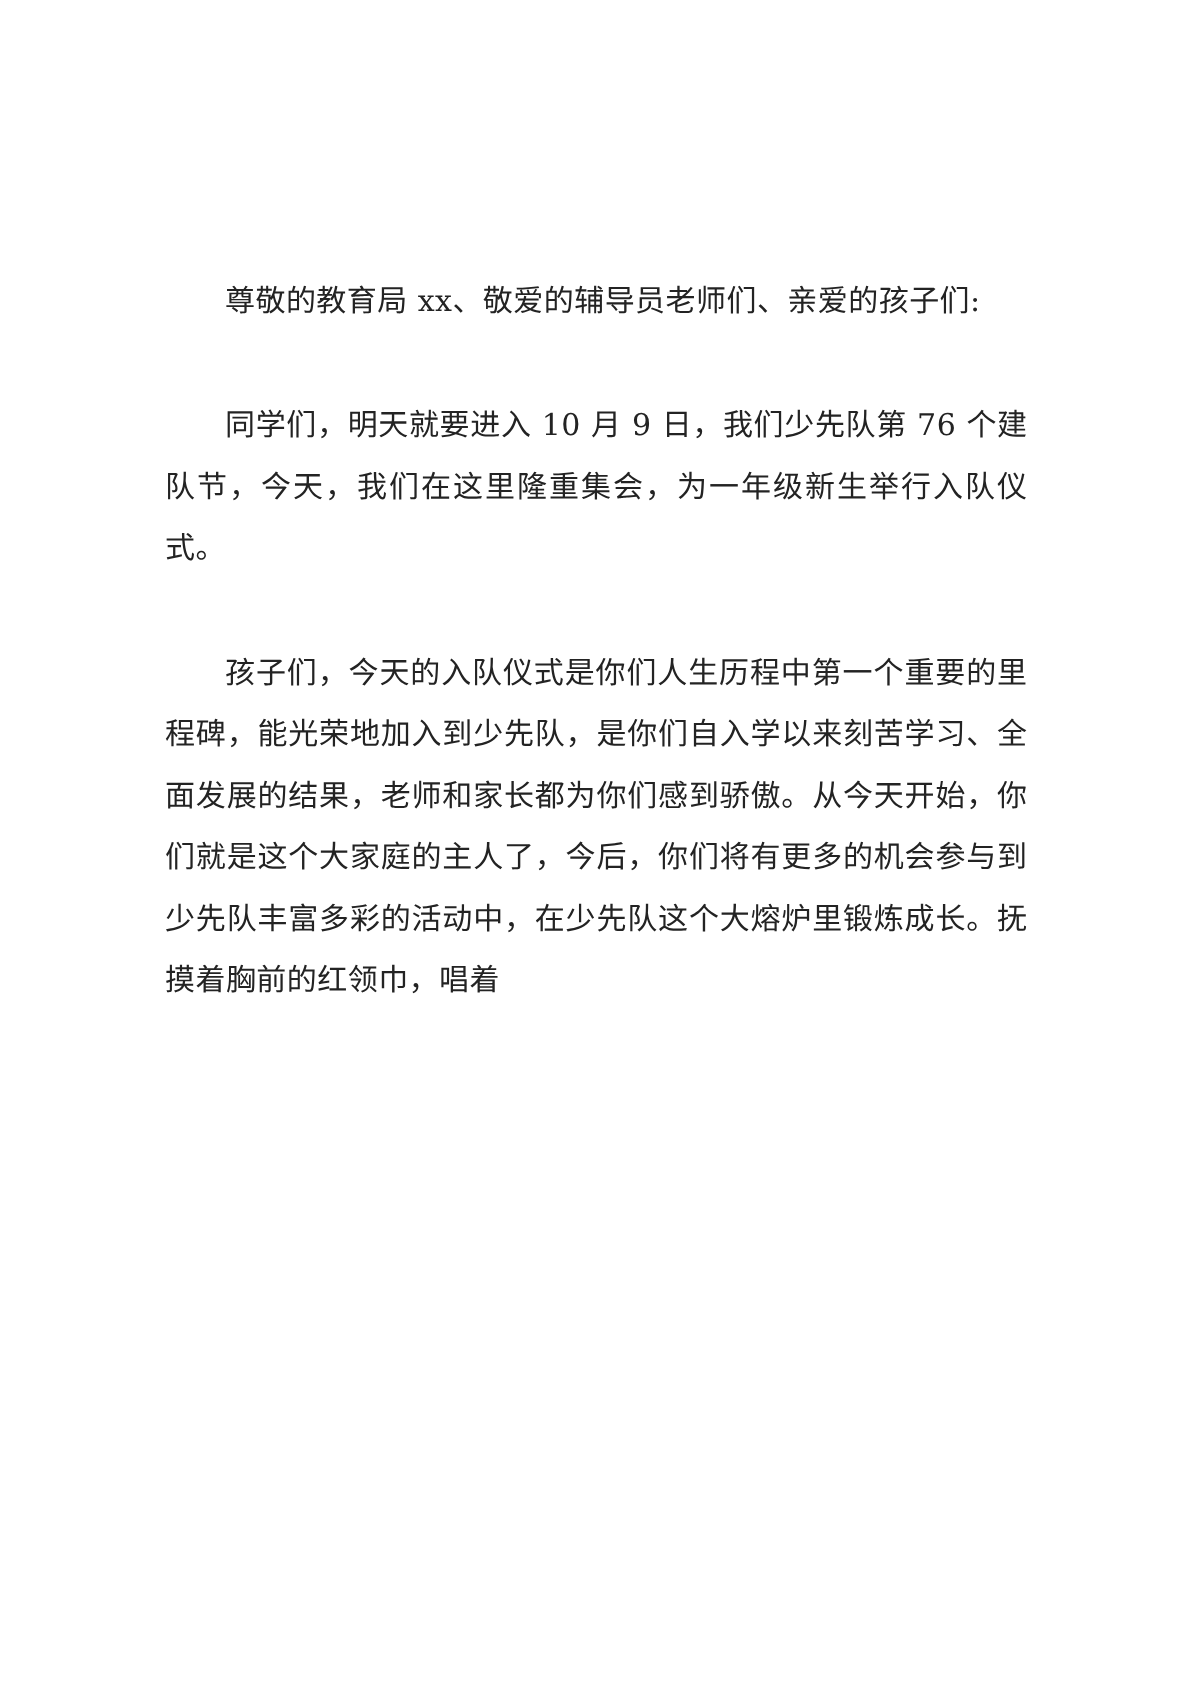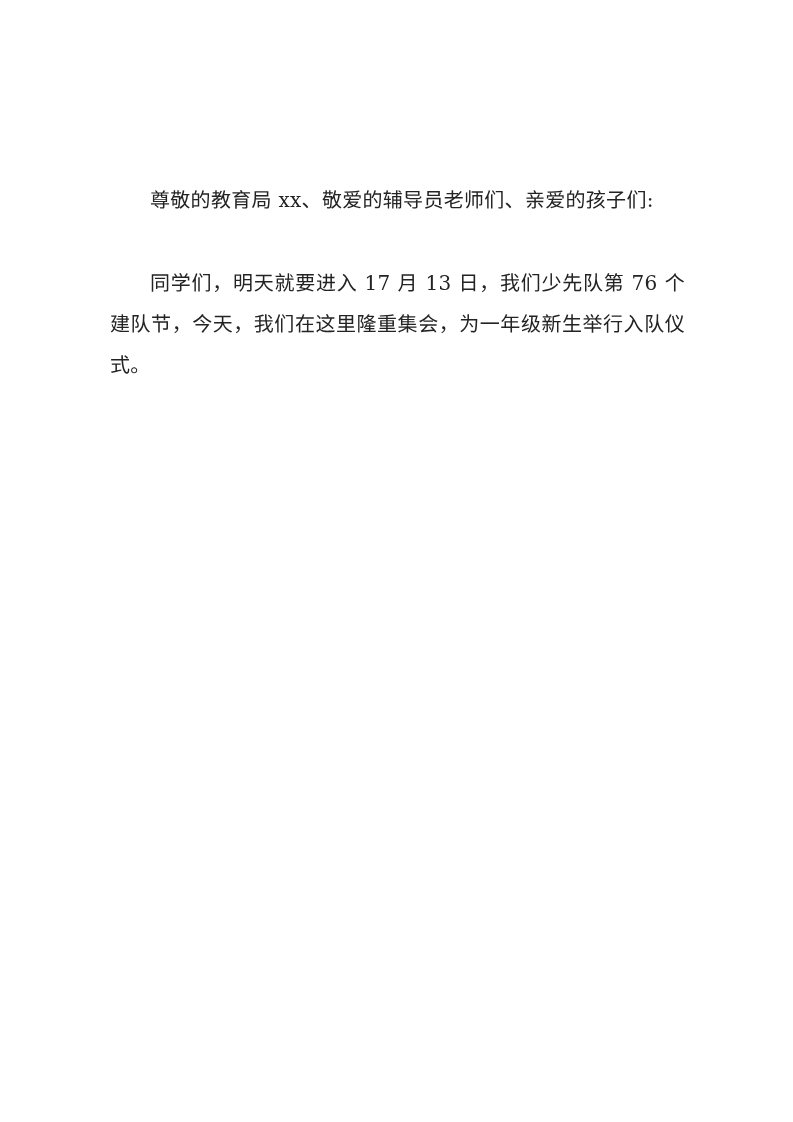--- a/index.html
+++ b/index.html
@@ -29,14 +29,15 @@
     text-indent: 2em;
     letter-spacing: 0.3px;
     word-break: break-all;
   }
 </style>
 </head>
 <body>
 
 <div class="doc-page">
   <p>尊敬的教育局 xx、敬爱的辅导员老师们、亲爱的孩子们:</p>
-  <p>同学们，明天就要进入 17 月 13 日，我们少先队第 76 个建队节，今天，我们在这里隆重集会，为一年级新生举行入队仪式。</p>
+  <p>同学们，明天就要进入 10 月 9 日，我们少先队第 76 个建队节，今天，我们在这里隆重集会，为一年级新生举行入队仪式。</p>
+  <p>孩子们，今天的入队仪式是你们人生历程中第一个重要的里程碑，能光荣地加入到少先队，是你们自入学以来刻苦学习、全面发展的结果，老师和家长都为你们感到骄傲。从今天开始，你们就是这个大家庭的主人了，今后，你们将有更多的机会参与到少先队丰富多彩的活动中，在少先队这个大熔炉里锻炼成长。抚摸着胸前的红领巾，唱着</p>
 </div>
 
 </body></html>

